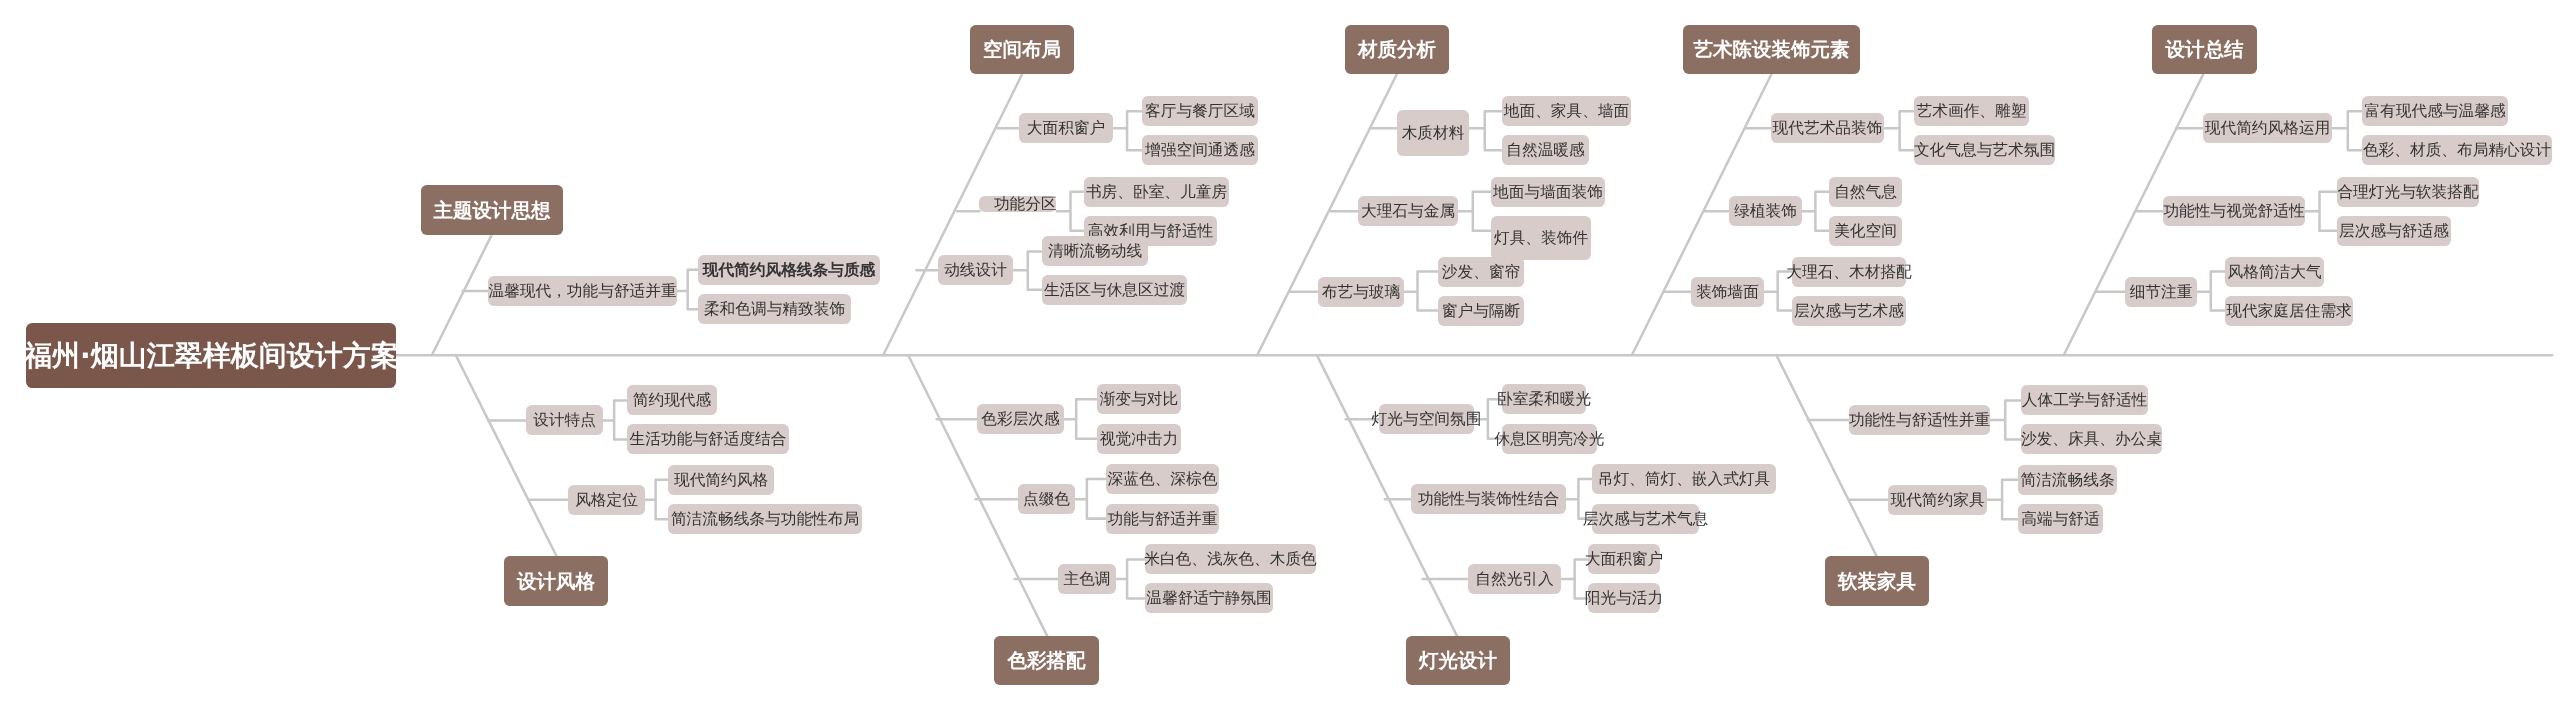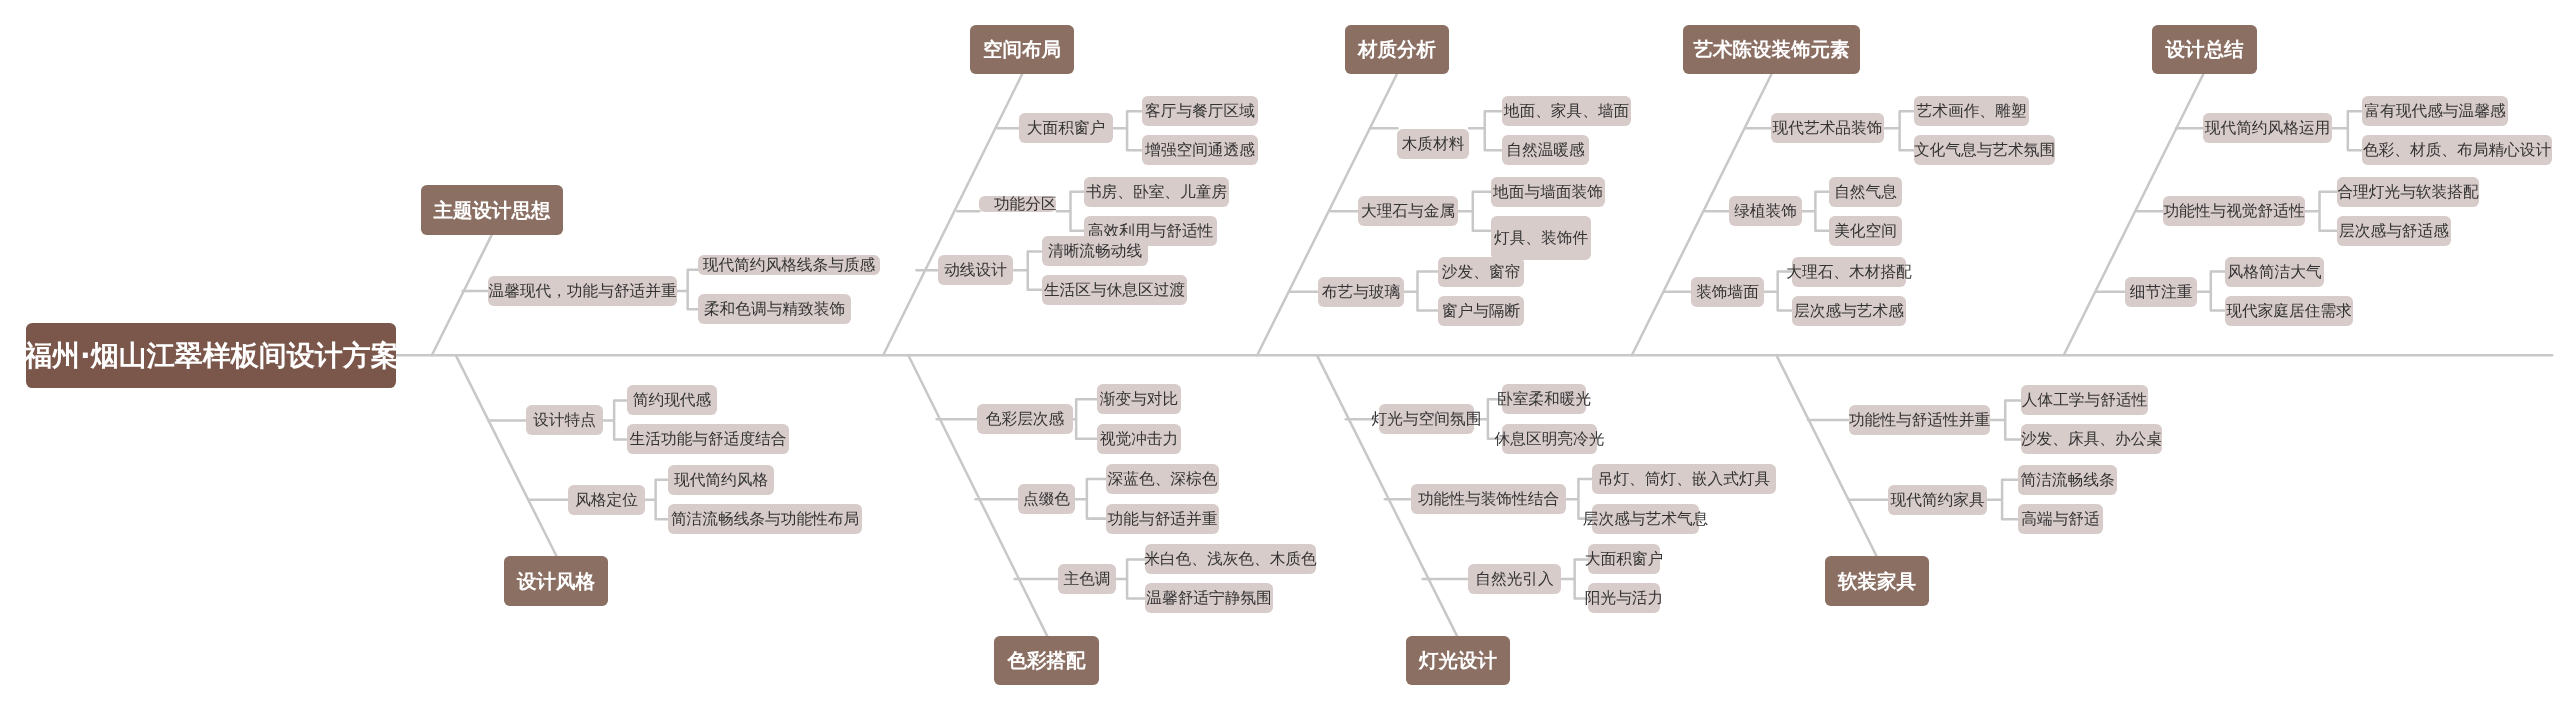--- a/index.html
+++ b/index.html
@@ -81,21 +81,21 @@
   <line x1="3400" y1="336" x2="3441" y2="336"></line>
   <path d="M3667 336 H3690 M3690 305 V367 M3690 305 H3717 M3690 367 H3717"></path>
   <line x1="3335" y1="464" x2="3380" y2="464"></line>
   <path d="M3495 464 H3517 M3517 432 V494 M3517 432 H3540 M3517 494 H3540"></path>
 </svg>
 
 <div class="node root" style="left:26.4px;top:323px;width:370px;height:65px;">福州·烟山江翠样板间设计方案</div>
 
 <div class="node main" style="left:421px;top:185px;width:142px;height:50px;">主题设计思想</div>
 <div class="node sub" style="left:488px;top:276px;width:189px;height:30px;">温馨现代，功能与舒适并重</div>
-<div class="node leaf" style="left:698px;top:255px;width:182px;height:20px;">现代简约风格线条与质感</div>
+<div class="node leaf" style="left:698px;top:255px;width:182px;height:30px;font-weight:bold;">现代简约风格线条与质感</div>
 <div class="node leaf" style="left:698px;top:294px;width:153px;height:30px;">柔和色调与精致装饰</div>
 
 <div class="node main" style="left:504px;top:556px;width:104px;height:50px;">设计风格</div>
 <div class="node sub" style="left:526px;top:405px;width:77px;height:30px;">设计特点</div>
 <div class="node leaf" style="left:627px;top:385px;width:90px;height:30px;">简约现代感</div>
 <div class="node leaf" style="left:627px;top:424px;width:162px;height:30px;">生活功能与舒适度结合</div>
 <div class="node sub" style="left:568px;top:485px;width:77px;height:30px;">风格定位</div>
 <div class="node leaf" style="left:668px;top:465px;width:106px;height:30px;">现代简约风格</div>
 <div class="node leaf" style="left:668px;top:504px;width:194px;height:30px;">简洁流畅线条与功能性布局</div>
 
@@ -104,32 +104,32 @@
 <div class="node leaf" style="left:1142px;top:96px;width:116px;height:30px;">客厅与餐厅区域</div>
 <div class="node leaf" style="left:1142px;top:135px;width:116px;height:30px;">增强空间通透感</div>
 <div class="node sub" style="left:979px;top:196px;width:77px;height:16px;padding-left:23px;">功能分区</div>
 <div class="node leaf" style="left:1084px;top:177px;width:145px;height:30px;">书房、卧室、儿童房</div>
 <div class="node leaf" style="left:1084px;top:216px;width:133px;height:30px;">高效利用与舒适性</div>
 <div class="node sub" style="left:938px;top:255px;width:75px;height:30px;">动线设计</div>
 <div class="node leaf" style="left:1042px;top:236px;width:106px;height:30px;">清晰流畅动线</div>
 <div class="node leaf" style="left:1042px;top:275px;width:145px;height:30px;">生活区与休息区过渡</div>
 
 <div class="node main" style="left:994px;top:636px;width:105px;height:49px;">色彩搭配</div>
-<div class="node sub" style="left:977px;top:404px;width:96px;height:30px;">色彩层次感</div>
+<div class="node sub" style="left:977px;top:404px;width:87px;height:30px;">色彩层次感</div>
 <div class="node leaf" style="left:1097px;top:384px;width:84px;height:30px;">渐变与对比</div>
 <div class="node leaf" style="left:1097px;top:424px;width:84px;height:30px;">视觉冲击力</div>
 <div class="node sub" style="left:1018px;top:484px;width:57px;height:30px;">点缀色</div>
 <div class="node leaf" style="left:1106px;top:464px;width:113px;height:30px;">深蓝色、深棕色</div>
 <div class="node leaf" style="left:1106px;top:504px;width:113px;height:30px;">功能与舒适并重</div>
 <div class="node sub" style="left:1058px;top:564px;width:58px;height:30px;">主色调</div>
 <div class="node leaf" style="left:1145px;top:544px;width:171px;height:30px;">米白色、浅灰色、木质色</div>
 <div class="node leaf" style="left:1145px;top:583px;width:128px;height:30px;">温馨舒适宁静氛围</div>
 
 <div class="node main" style="left:1345px;top:25px;width:104px;height:49px;">材质分析</div>
-<div class="node sub" style="left:1397px;top:129px;width:72px;height:30px;">木质材料</div>
+<div class="node sub" style="left:1397px;top:110px;width:72px;height:46px;">木质材料</div>
 <div class="node leaf" style="left:1502px;top:96px;width:129px;height:30px;">地面、家具、墙面</div>
 <div class="node leaf" style="left:1502px;top:135px;width:87px;height:30px;">自然温暖感</div>
 <div class="node sub" style="left:1358px;top:196px;width:100px;height:30px;">大理石与金属</div>
 <div class="node leaf" style="left:1491px;top:177px;width:114px;height:30px;">地面与墙面装饰</div>
 <div class="node leaf" style="left:1491px;top:216px;width:100px;height:44px;">灯具、装饰件</div>
 <div class="node sub" style="left:1318px;top:277px;width:86px;height:30px;">布艺与玻璃</div>
 <div class="node leaf" style="left:1438px;top:257px;width:86px;height:30px;">沙发、窗帘</div>
 <div class="node leaf" style="left:1438px;top:296px;width:86px;height:30px;">窗户与隔断</div>
 
 <div class="node main" style="left:1406px;top:636px;width:104px;height:49px;">灯光设计</div>

